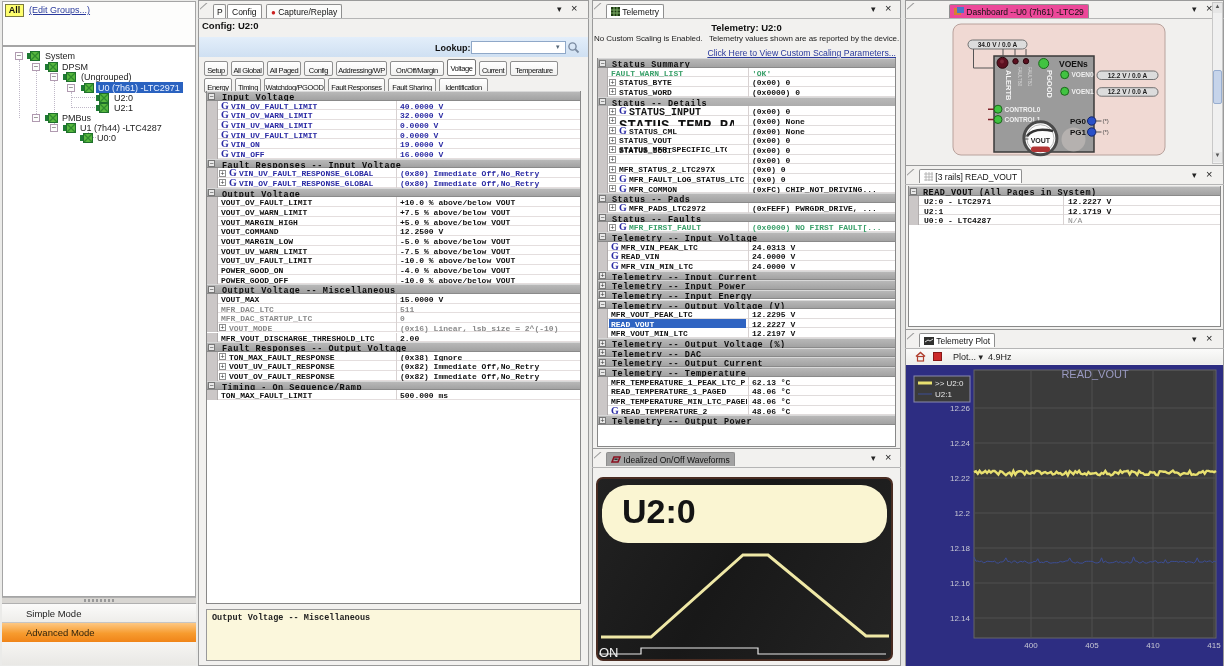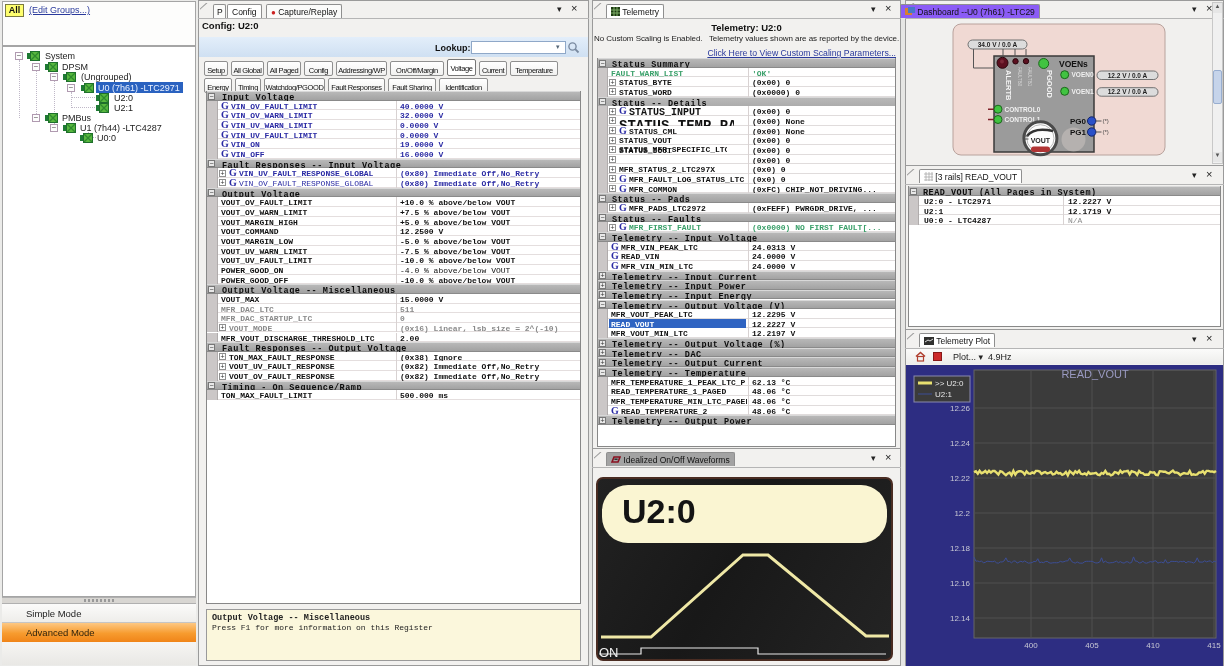--- a/index.html
+++ b/index.html
@@ -167,21 +167,21 @@
 <div style="position:absolute;left:207px;top:168.28px;width:11px;height:9.66px;background:#cbc7c7;border-right:1px solid #b0acac"></div>
 <div class="plus" style="left:219px;top:169.78px">+</div>
 <div class="gicon" style="left:229px;top:167.28px;font-size:10px">G</div>
 <div style="position:absolute;left:239px;top:169.28px;width:156px;font-family:'Liberation Mono',monospace;font-weight:bold;font-size:8px;color:#2b2ba4;white-space:nowrap;overflow:hidden">VIN_UV_FAULT_RESPONSE_GLOBAL</div>
 <div style="position:absolute;left:400px;top:169.28px;font-family:'Liberation Mono',monospace;font-size:8px;color:#2b2ba4;font-weight:bold;white-space:nowrap">(0x80) Immediate Off,No_Retry</div>
 <div style="position:absolute;left:396px;top:168.28px;width:1px;height:9.66px;background:#d8d2d2"></div>
 <div class="grow" style="left:207px;top:177.94px;width:373px;height:9.66px;border-bottom:1px solid #e4dede"></div>
 <div style="position:absolute;left:207px;top:177.94px;width:11px;height:9.66px;background:#cbc7c7;border-right:1px solid #b0acac"></div>
 <div class="plus" style="left:219px;top:179.44px">+</div>
 <div class="gicon" style="left:229px;top:176.94px;font-size:10px">G</div>
-<div style="position:absolute;left:239px;top:178.94px;width:156px;font-family:'Liberation Mono',monospace;font-weight:normal;font-size:8px;color:#2b2ba4;white-space:nowrap;overflow:hidden">VIN_OV_FAULT_RESPONSE_GLOBAL</div>
+<div style="position:absolute;left:239px;top:178.94px;width:156px;font-family:'Liberation Mono',monospace;font-weight:bold;font-size:8px;color:#2b2ba4;white-space:nowrap;overflow:hidden">VIN_OV_FAULT_RESPONSE_GLOBAL</div>
 <div style="position:absolute;left:400px;top:178.94px;font-family:'Liberation Mono',monospace;font-size:8px;color:#2b2ba4;font-weight:bold;white-space:nowrap">(0x80) Immediate Off,No_Retry</div>
 <div style="position:absolute;left:396px;top:177.94px;width:1px;height:9.66px;background:#d8d2d2"></div>
 <div class="gsec" style="left:207px;top:187.60px;width:373px;height:9.66px;padding:1px 0 0 15px">Output Voltage</div>
 <div style="position:absolute;left:208px;top:189.10px;width:7px;height:7px;border:1px solid #777;background:#e8e8e8;font-size:7px;line-height:5px;text-align:center;color:#333">−</div>
 <div class="grow" style="left:207px;top:197.26px;width:373px;height:9.66px;border-bottom:1px solid #e4dede"></div>
 <div style="position:absolute;left:207px;top:197.26px;width:11px;height:9.66px;background:#cbc7c7;border-right:1px solid #b0acac"></div>
 <div style="position:absolute;left:221px;top:198.26px;width:174px;font-family:'Liberation Mono',monospace;font-weight:bold;font-size:8px;color:#111;white-space:nowrap;overflow:hidden">VOUT_OV_FAULT_LIMIT</div>
 <div style="position:absolute;left:400px;top:198.26px;font-family:'Liberation Mono',monospace;font-size:8px;color:#111;font-weight:bold;white-space:nowrap">+10.0 % above/below VOUT</div>
 <div style="position:absolute;left:396px;top:197.26px;width:1px;height:9.66px;background:#d8d2d2"></div>
 <div class="grow" style="left:207px;top:206.92px;width:373px;height:9.66px;border-bottom:1px solid #e4dede"></div>
@@ -210,21 +210,21 @@
 <div style="position:absolute;left:400px;top:246.56px;font-family:'Liberation Mono',monospace;font-size:8px;color:#111;font-weight:bold;white-space:nowrap">-7.5 % above/below VOUT</div>
 <div style="position:absolute;left:396px;top:245.56px;width:1px;height:9.66px;background:#d8d2d2"></div>
 <div class="grow" style="left:207px;top:255.22px;width:373px;height:9.66px;border-bottom:1px solid #e4dede"></div>
 <div style="position:absolute;left:207px;top:255.22px;width:11px;height:9.66px;background:#cbc7c7;border-right:1px solid #b0acac"></div>
 <div style="position:absolute;left:221px;top:256.22px;width:174px;font-family:'Liberation Mono',monospace;font-weight:bold;font-size:8px;color:#111;white-space:nowrap;overflow:hidden">VOUT_UV_FAULT_LIMIT</div>
 <div style="position:absolute;left:400px;top:256.22px;font-family:'Liberation Mono',monospace;font-size:8px;color:#111;font-weight:bold;white-space:nowrap">-10.0 % above/below VOUT</div>
 <div style="position:absolute;left:396px;top:255.22px;width:1px;height:9.66px;background:#d8d2d2"></div>
 <div class="grow" style="left:207px;top:264.88px;width:373px;height:9.66px;border-bottom:1px solid #e4dede"></div>
 <div style="position:absolute;left:207px;top:264.88px;width:11px;height:9.66px;background:#cbc7c7;border-right:1px solid #b0acac"></div>
 <div style="position:absolute;left:221px;top:265.88px;width:174px;font-family:'Liberation Mono',monospace;font-weight:bold;font-size:8px;color:#111;white-space:nowrap;overflow:hidden">POWER_GOOD_ON</div>
-<div style="position:absolute;left:400px;top:265.88px;font-family:'Liberation Mono',monospace;font-size:8px;color:#111;font-weight:normal;white-space:nowrap">-4.0 % above/below VOUT</div>
+<div style="position:absolute;left:400px;top:265.88px;font-family:'Liberation Mono',monospace;font-size:8px;color:#111;font-weight:bold;white-space:nowrap">-4.0 % above/below VOUT</div>
 <div style="position:absolute;left:396px;top:264.88px;width:1px;height:9.66px;background:#d8d2d2"></div>
 <div class="grow" style="left:207px;top:274.54px;width:373px;height:9.66px;border-bottom:1px solid #e4dede"></div>
 <div style="position:absolute;left:207px;top:274.54px;width:11px;height:9.66px;background:#cbc7c7;border-right:1px solid #b0acac"></div>
 <div style="position:absolute;left:221px;top:275.54px;width:174px;font-family:'Liberation Mono',monospace;font-weight:bold;font-size:8px;color:#111;white-space:nowrap;overflow:hidden">POWER_GOOD_OFF</div>
 <div style="position:absolute;left:400px;top:275.54px;font-family:'Liberation Mono',monospace;font-size:8px;color:#111;font-weight:bold;white-space:nowrap">-10.0 % above/below VOUT</div>
 <div style="position:absolute;left:396px;top:274.54px;width:1px;height:9.66px;background:#d8d2d2"></div>
 <div class="gsec" style="left:207px;top:284.20px;width:373px;height:9.66px;padding:1px 0 0 15px">Output Voltage -- Miscellaneous</div>
 <div style="position:absolute;left:208px;top:285.70px;width:7px;height:7px;border:1px solid #777;background:#e8e8e8;font-size:7px;line-height:5px;text-align:center;color:#333">−</div>
 <div class="grow" style="left:207px;top:293.86px;width:373px;height:9.66px;border-bottom:1px solid #e4dede"></div>
 <div style="position:absolute;left:207px;top:293.86px;width:11px;height:9.66px;background:#cbc7c7;border-right:1px solid #b0acac"></div>
@@ -274,21 +274,20 @@
 <div style="position:absolute;left:396px;top:371.14px;width:1px;height:9.66px;background:#d8d2d2"></div>
 <div class="gsec" style="left:207px;top:380.80px;width:373px;height:9.66px;padding:1px 0 0 15px">Timing - On Sequence/Ramp</div>
 <div style="position:absolute;left:208px;top:382.30px;width:7px;height:7px;border:1px solid #777;background:#e8e8e8;font-size:7px;line-height:5px;text-align:center;color:#333">−</div>
 <div class="grow" style="left:207px;top:390.46px;width:373px;height:9.66px;border-bottom:1px solid #e4dede"></div>
 <div style="position:absolute;left:207px;top:390.46px;width:11px;height:9.66px;background:#cbc7c7;border-right:1px solid #b0acac"></div>
 <div style="position:absolute;left:221px;top:391.46px;width:174px;font-family:'Liberation Mono',monospace;font-weight:bold;font-size:8px;color:#111;white-space:nowrap;overflow:hidden">TON_MAX_FAULT_LIMIT</div>
 <div style="position:absolute;left:400px;top:391.46px;font-family:'Liberation Mono',monospace;font-size:8px;color:#111;font-weight:bold;white-space:nowrap">500.000 ms</div>
 <div style="position:absolute;left:396px;top:390.46px;width:1px;height:9.66px;background:#d8d2d2"></div>
 <div style="position:absolute;left:206px;top:609px;width:375px;height:52px;background:#fbf7dc;border:1px solid #9a9a9a;padding:3px 5px;font-family:'Liberation Mono',monospace;font-size:8px;color:#222">
     <div style="font-weight:bold;font-size:8.5px">Output Voltage -- Miscellaneous</div>
-    <div>Press F1 for more information on this Register</div>
   </div>
 <div style="position:absolute;left:592px;top:0;width:309px;height:666px;background:#f2f1ef;border:1px solid #9a9a9a"></div>
 <div class="diag" style="left:594px"></div>
 <div class="tab" style="left:606px;background:#fff;z-index:2"><svg width="9" height="9" viewBox="0 0 9 9" style="vertical-align:-1px">
       <rect width="9" height="9" fill="#1d3b12"></rect>
       <path d="M0 3h9M0 6h9M3 0v9M6 0v9" stroke="#7fae67" stroke-width="1"></path>
     </svg> Telemetry</div>
 <div style="position:absolute;left:592px;top:18px;width:309px;border-top:1px solid #b5b5b5"></div>
 <div class="winbtn" style="left:871px;top:4px">▾</div>
 <div class="winbtn" style="left:885px;top:2px;font-size:11px">×</div>
@@ -480,21 +479,21 @@
 <div style="position:absolute;left:596px;top:477px;width:297px;height:184px;background:linear-gradient(120deg,#222 0%,#181818 45%,#242424 100%);border:2px solid #4a2c22;border-radius:7px"></div>
 <div style="position:absolute;left:602px;top:485px;width:285px;height:58px;background:#faf5d2;border-radius:26px"></div>
 <div style="position:absolute;left:622px;top:492px;font-size:34px;font-weight:bold;color:#141414;font-family:'Liberation Sans',sans-serif">U2:0</div>
 <svg style="position:absolute;left:596px;top:477px" width="297" height="184" viewBox="0 0 297 184">
     <polyline points="5,160 55,160 147,78 172,78 270,159 293,159" fill="none" stroke="#efe8a6" stroke-width="3"></polyline>
     <polyline points="3,177 45,177 45,171 162,171 162,177 290,177" fill="none" stroke="#e8e8e8" stroke-width="1.2"></polyline>
     <text x="3" y="180" fill="#f0f0f0" font-size="13" font-family="Liberation Sans">ON</text>
   </svg>
 <div style="position:absolute;left:905px;top:0;width:319px;height:666px;background:#f2f1ef;border:1px solid #9a9a9a"></div>
 <div class="diag" style="left:907px"></div>
-<div class="tab" style="left:900px;background:#8b5cf6;z-index:2;max-width:230px;overflow:hidden"><svg width="10" height="9" viewBox="0 0 10 9" style="vertical-align:-1px">
+<div class="tab" style="left:949px;background:#ec4899;z-index:2;max-width:230px;overflow:hidden"><svg width="10" height="9" viewBox="0 0 10 9" style="vertical-align:-1px">
       <rect x="0" y="1" width="7" height="7" fill="#d88030"></rect>
       <rect x="3" y="0" width="7" height="6" fill="#4878c8"></rect>
     </svg> Dashboard --U0 (7h61) -LTC29</div>
 <div style="position:absolute;left:905px;top:18px;width:319px;border-top:1px solid #b5b5b5"></div>
 <div class="winbtn" style="left:1192px;top:4px">▾</div>
 <div class="winbtn" style="left:1206px;top:2px;font-size:11px">×</div>
 <svg style="position:absolute;left:906px;top:19px" width="317" height="145" viewBox="0 0 317 145">
     <rect x="0" y="0" width="317" height="145" fill="#f1f0ee"></rect>
     <rect x="47" y="5" width="212" height="131" rx="8" fill="#f0d9d3" stroke="#b8a29c" stroke-width="1"></rect>
     <rect x="88" y="37" width="100" height="96" fill="#9b9b9b" stroke="#3a3a3a" stroke-width="1.5"></rect>

